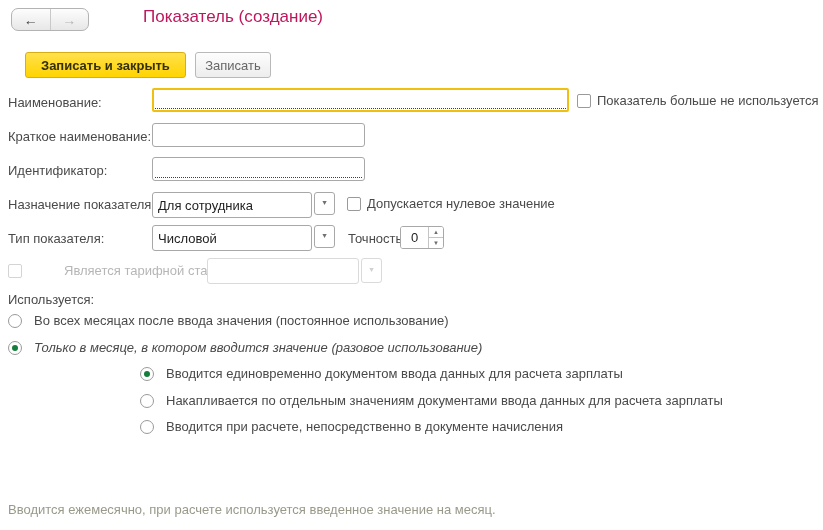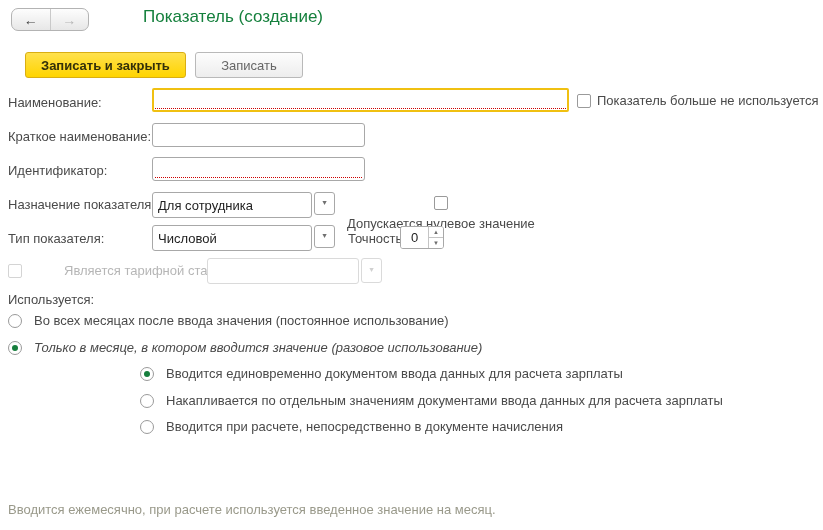--- a/index.html
+++ b/index.html
@@ -15,34 +15,34 @@
     left:11px; top:8px; width:78px; height:23px; display:flex;
     border:1px solid #b3b3b3; border-radius:7px; overflow:hidden;
     background:linear-gradient(#fdfdfd,#e7e7e7);
   }
   .navbtn {
     flex:1; border:none; background:transparent; cursor:pointer;
     font-size:14px; font-weight:bold; line-height:1; color:#3c3c3c;
     display:flex; align-items:center; justify-content:center;
   }
   .navbtn + .navbtn { border-left:1px solid #c9c9c9; color:#b5b5b5; }
-  .page-title { left:143px; top:7px; font-size:17px; color:#15803d; }
+  .page-title { left:143px; top:7px; font-size:17px; color:#be185d; }
 
   
   .btn {
     height:26px; border-radius:3px; cursor:pointer; font-size:13px;
     font-family:"Liberation Sans", sans-serif;
     display:inline-flex; align-items:center; justify-content:center; padding:0 15px;margin-left:17px;
   }
   .btn-primary {
     left:8px; top:52px; background:linear-gradient(#ffe14d,#ffd400);
     border:1px solid #d9ae13; font-weight:bold; color:#34300a;
   }
   .btn-normal {
-    left:178px; top:52px; width:108px; background:linear-gradient(#fdfdfd,#ededed);
+    left:178px; top:52px; width:76px; background:linear-gradient(#fdfdfd,#ededed);
     border:1px solid #b9b9b9; color:#666666;
   }
 
   
   .flabel { color:#4a4a4a; white-space:nowrap; }
   .tinput {
     border:1px solid #a8a8a8; border-radius:3px; background:#fff; height:24px;
     width:100%; padding:0 5px; font-size:13px; font-family:"Liberation Sans", sans-serif;
     color:#222; outline:none;
   }
@@ -142,21 +142,21 @@
     <div class="req-line"></div>
   </div>
 
   <div class="abs flabel" style="left:8px; top:197px;">Назначение показателя:</div>
   <div class="abs combo" style="left:152px; top:192px;">
     <input class="combo-text" value="Для сотрудника" style="">
     <span class="combo-btn">
       <span style="transform:scale(0.8);">▼</span>
     </span>
   </div>
-  <div class="abs check-row" style="left:347px; top:196px;flex-direction:column;">
+  <div class="abs check-row" style="left:347px; top:196px;">
     <span class="checkbox" data-checked="false"></span>
     <span class="flabel">Допускается нулевое значение</span>
   </div>
 
   <div class="abs flabel" style="left:8px; top:231px;">Тип показателя:</div>
   <div class="abs combo" style="left:152px; top:225px;">
     <input class="combo-text" value="Числовой" style="">
     <span class="combo-btn">
       <span style="transform:scale(0.8);">▼</span>
     </span>

